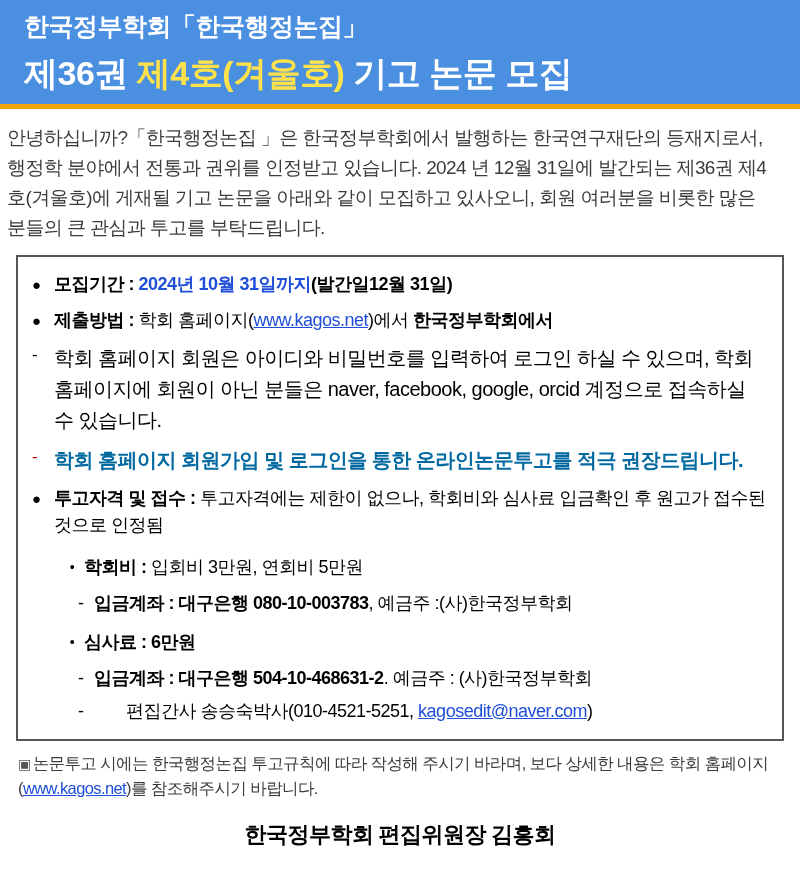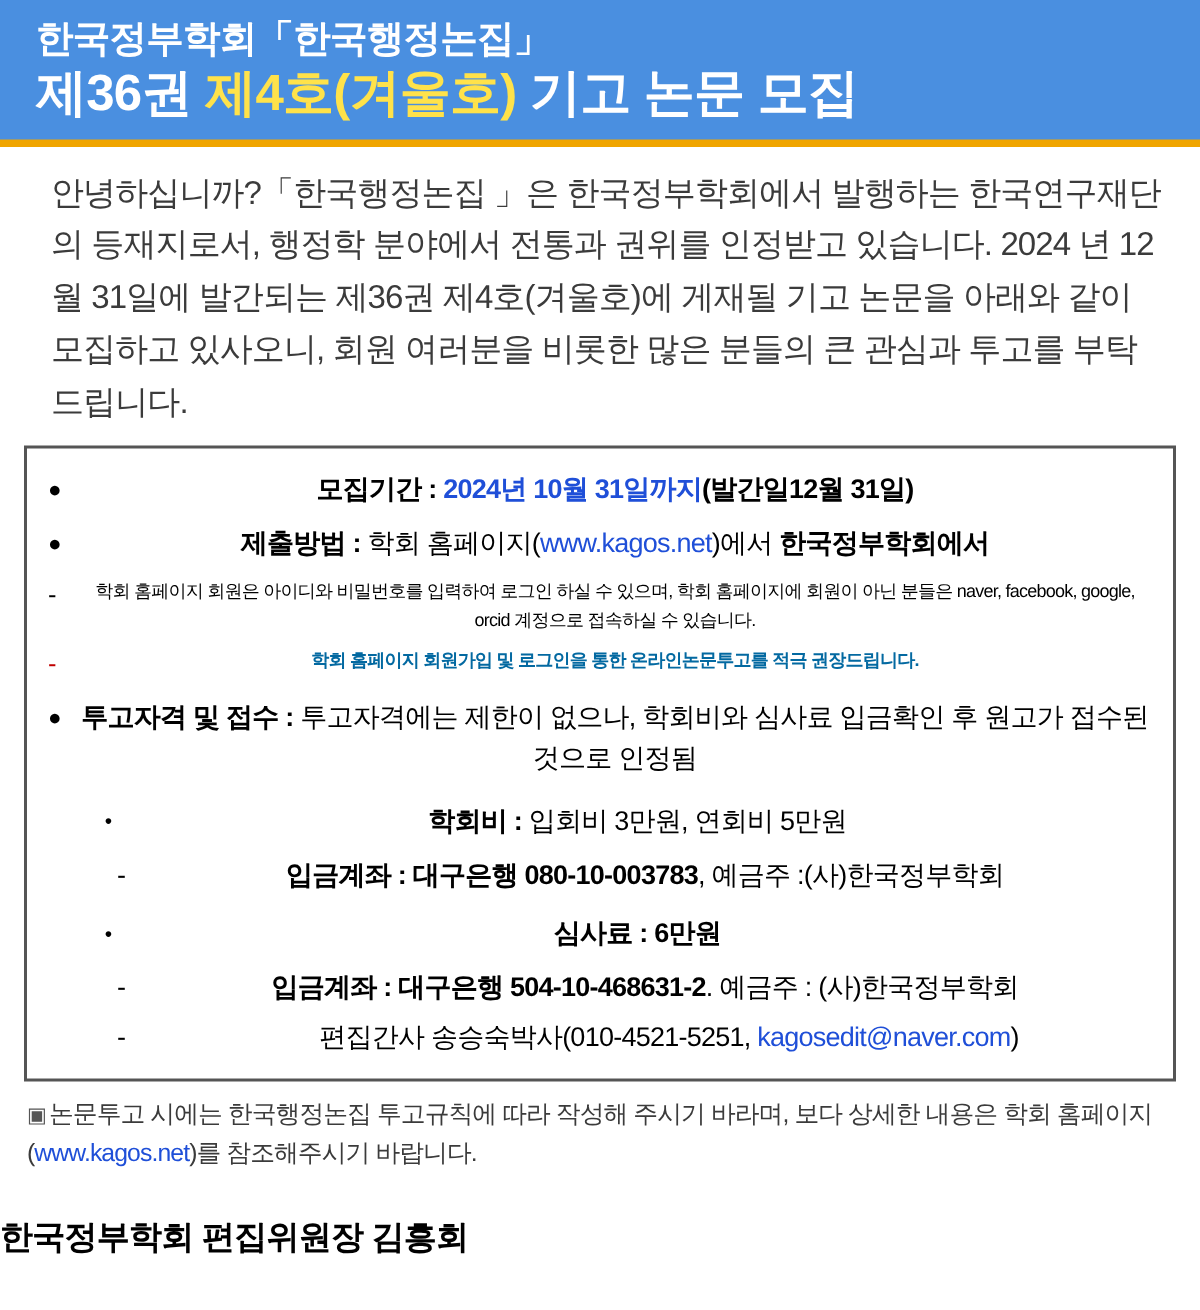--- a/index.html
+++ b/index.html
@@ -35,31 +35,31 @@
     letter-spacing: -0.5px;
     line-height: 1.15;
     white-space: nowrap;
   }
   .banner-line2 {
     color: #ffffff;
     font-size: 34px;
     font-weight: bold;
     letter-spacing: -0.5px;
     line-height: 1.2;
-    margin-top: 1px;
+    margin-top: 12px;
     white-space: nowrap;
   }
   .banner-line2 .hl {
     color: #ffe24a;
   }
 
   
   .intro {
-    padding: 14px 22px 6px 34px;
-    font-size: 22px;
+    padding: 14px 22px 6px 7px;
+    font-size: 19px;
     line-height: 1.58;
     color: #3b3b3b;
     letter-spacing: -0.6px;
   }
 
   
   .box {
     margin: 6px 16px 0 16px;
     border: 2px solid #555555;
     padding: 14px 16px 14px 14px;
@@ -93,31 +93,31 @@
     width: 24px;
     font-size: 14px;
     line-height: 1.5;
     padding-top: 3px;
     text-align: center;
   }
   .row-text {
     flex: 1 1 auto;
     font-size: 18px;
     line-height: 1.5;
-    text-align: center;
   }
   .row-text.sm {
-    font-size: 12px;
+    font-size: 20px;
     line-height: 1.55;
   }
   .bold { font-weight: bold; }
   .blue { color: #1f4fd8; }
   .red { color: #0369a1; }
   .link {
     color: #1f4fd8;
+    text-decoration: underline;
   }
   .sub-indent { margin-left: 28px; }
   .sub-indent2 { margin-left: 46px; }
 
   .spacer-sm { height: 6px; }
   .spacer-md { height: 12px; }
 
   .dash-line {
     display: flex;
     align-items: flex-start;
@@ -139,25 +139,26 @@
     color: #3b3b3b;
     letter-spacing: -0.6px;
   }
   .note .sq {
     color: #555;
     font-size: 14px;
     margin-right: 2px;
   }
 
   .signature {
-    text-align: left;
+    text-align: center;
     font-size: 22px;
     font-weight: bold;
     letter-spacing: -0.5px;
-    margin-top: 28px;
+    margin-top: 18px;
+    font-family: Liberation Serif, serif;
   }
 </style>
 </head>
 <body>
 
 <div class="page">
 
   <div class="banner">
     <div class="banner-line1">한국정부학회「한국행정논집」</div>
     <div class="banner-line2">

